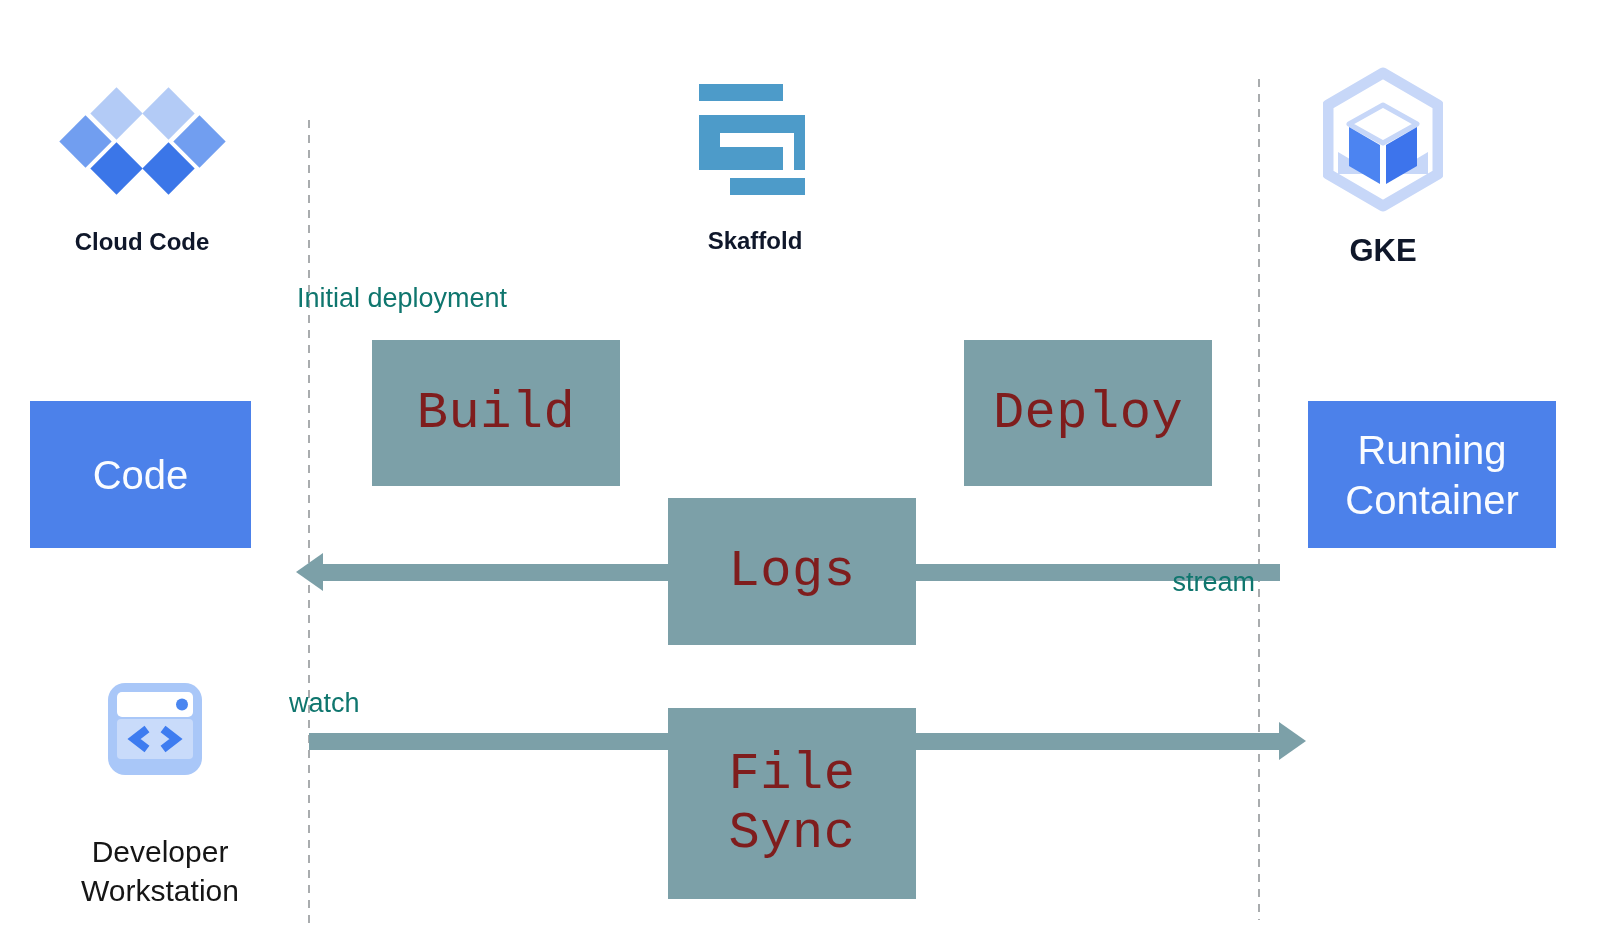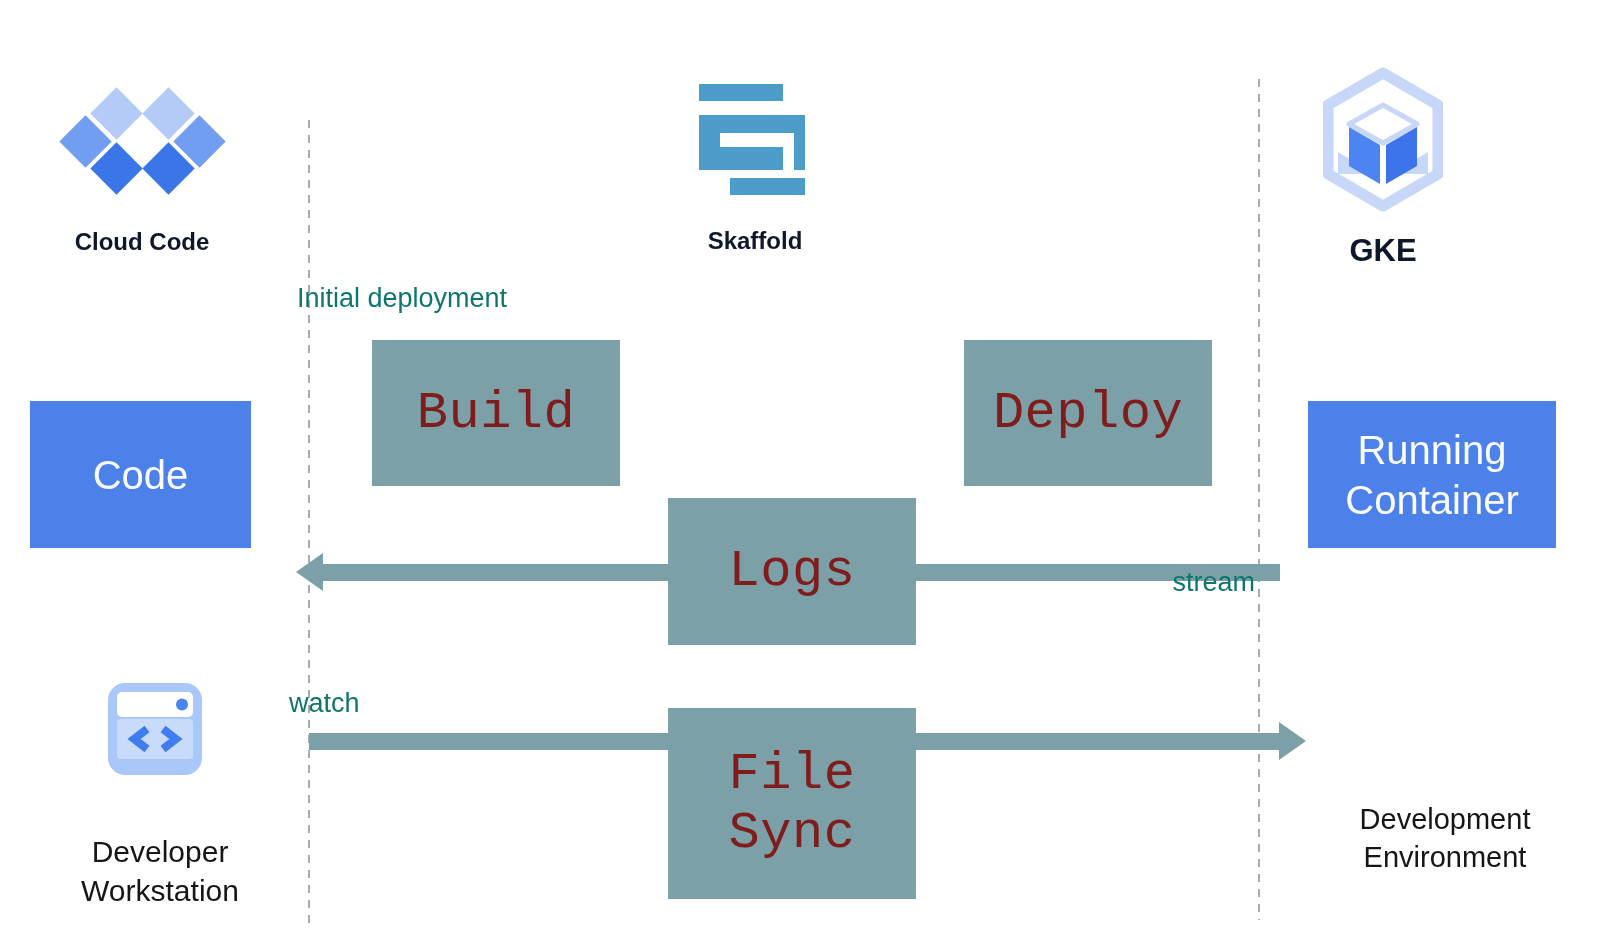--- a/index.html
+++ b/index.html
@@ -147,15 +147,14 @@
   <svg class="abs" style="left:108px; top:683px;" width="94" height="92" viewBox="0 0 94 92">
     <rect x="0" y="0" width="94" height="92" rx="17" fill="#a9c7f8"></rect>
     <rect x="9" y="9" width="76" height="25" rx="5" fill="#ffffff"></rect>
     <circle cx="74" cy="21.5" r="6" fill="#4a86f0"></circle>
     <rect x="9" y="36" width="76" height="40" rx="4" fill="#c9dbfa"></rect>
     <polyline points="39,46 26,56 39,66" stroke="#3e7cf0" stroke-width="8" fill="none" stroke-linejoin="miter"></polyline>
     <polyline points="55,46 68,56 55,66" stroke="#3e7cf0" stroke-width="8" fill="none" stroke-linejoin="miter"></polyline>
   </svg>
 
   <div class="abs env-text" style="left:10px; top:832px; width:300px;">Developer Workstation</div>
-  <div class="abs env-text" style="left:1295px; top:800px; width:300px; font-size:29px; line-height:38px;">Development Environment</div>
 
 </div>
 
 </body></html>

